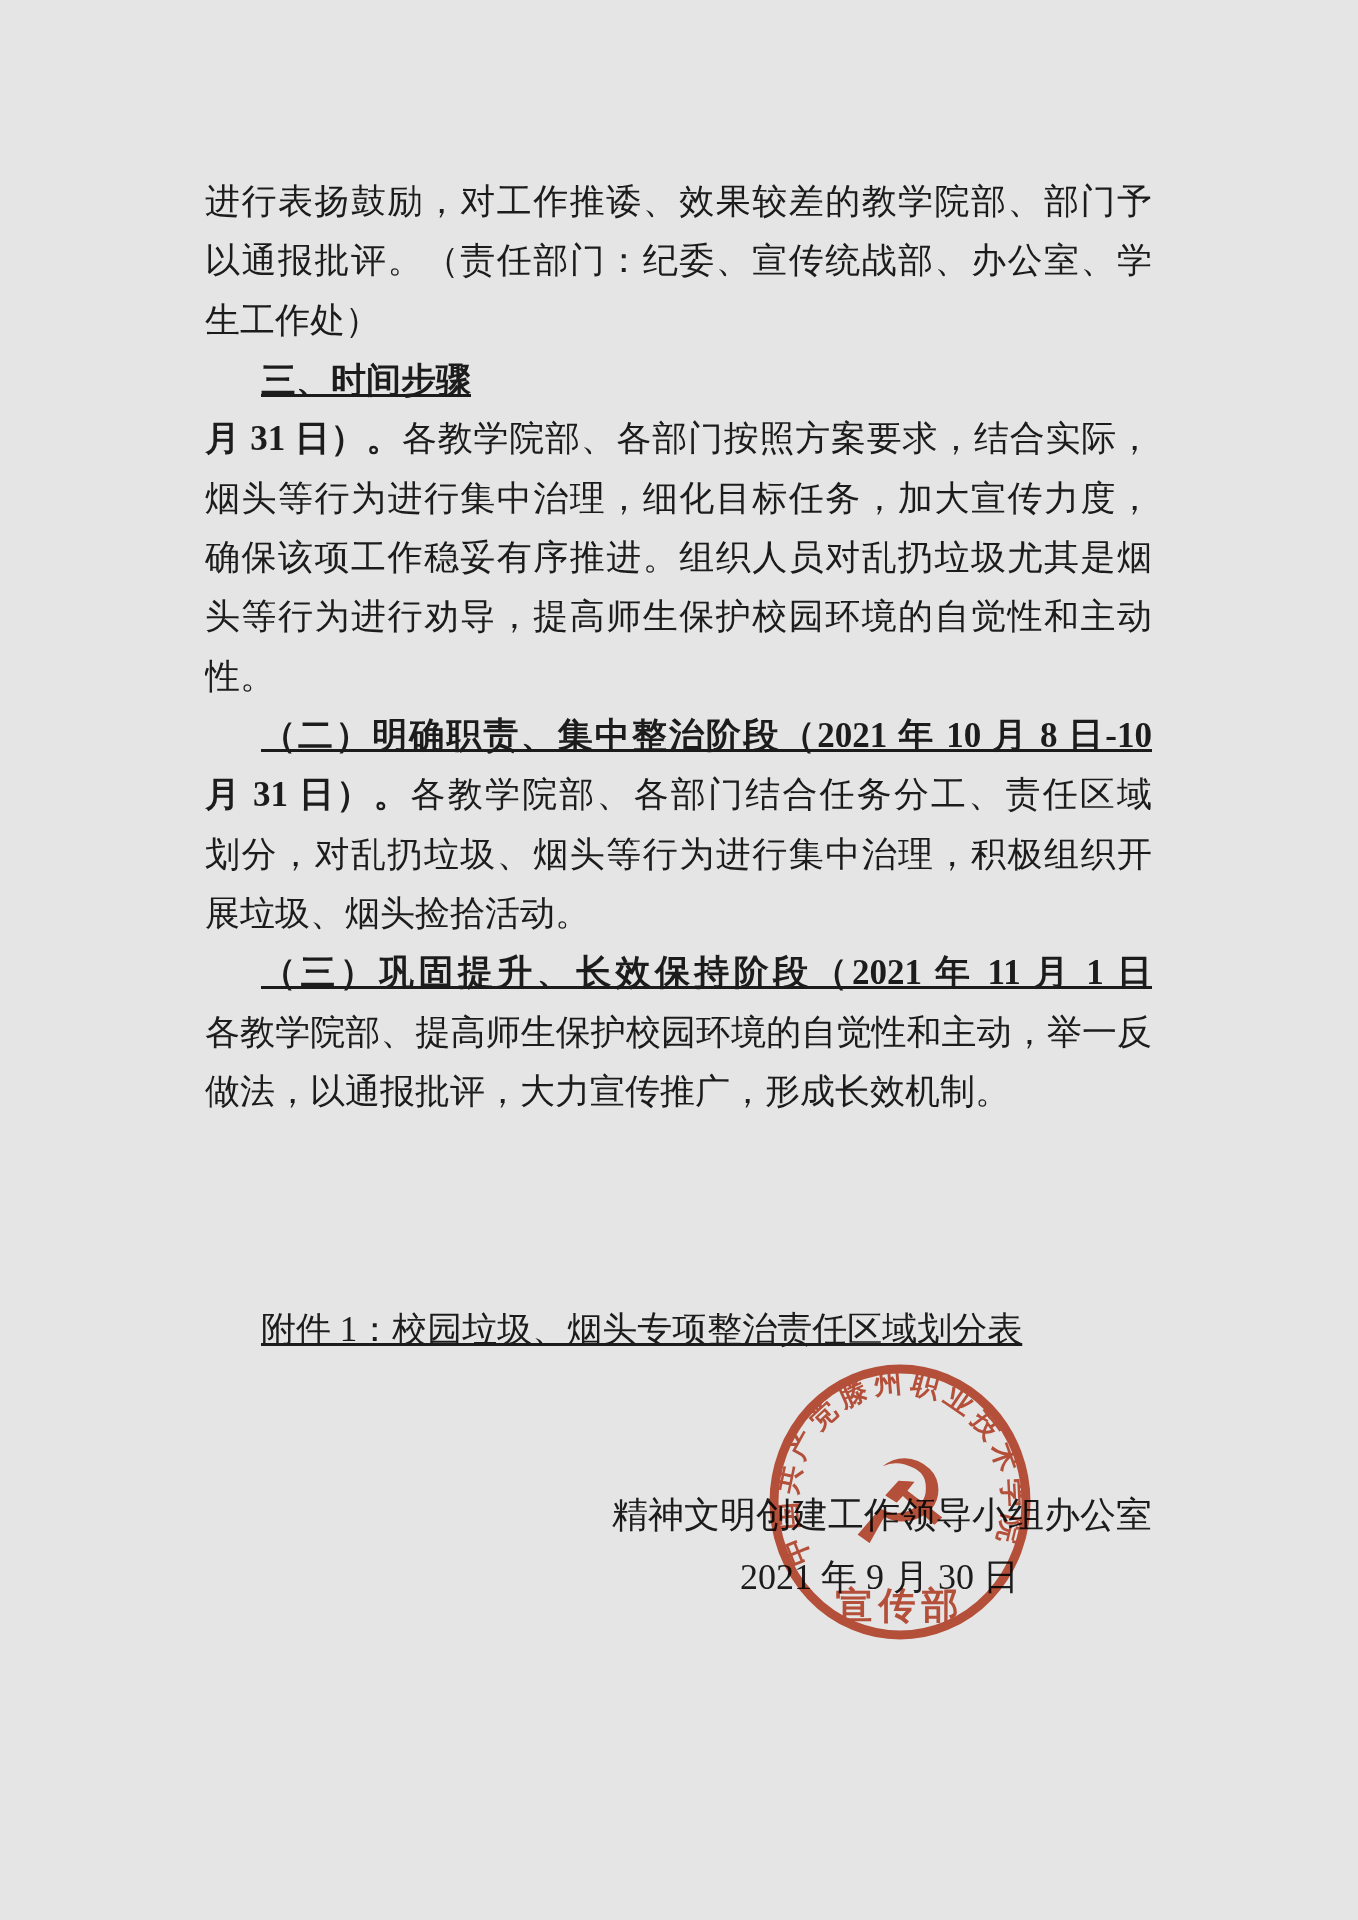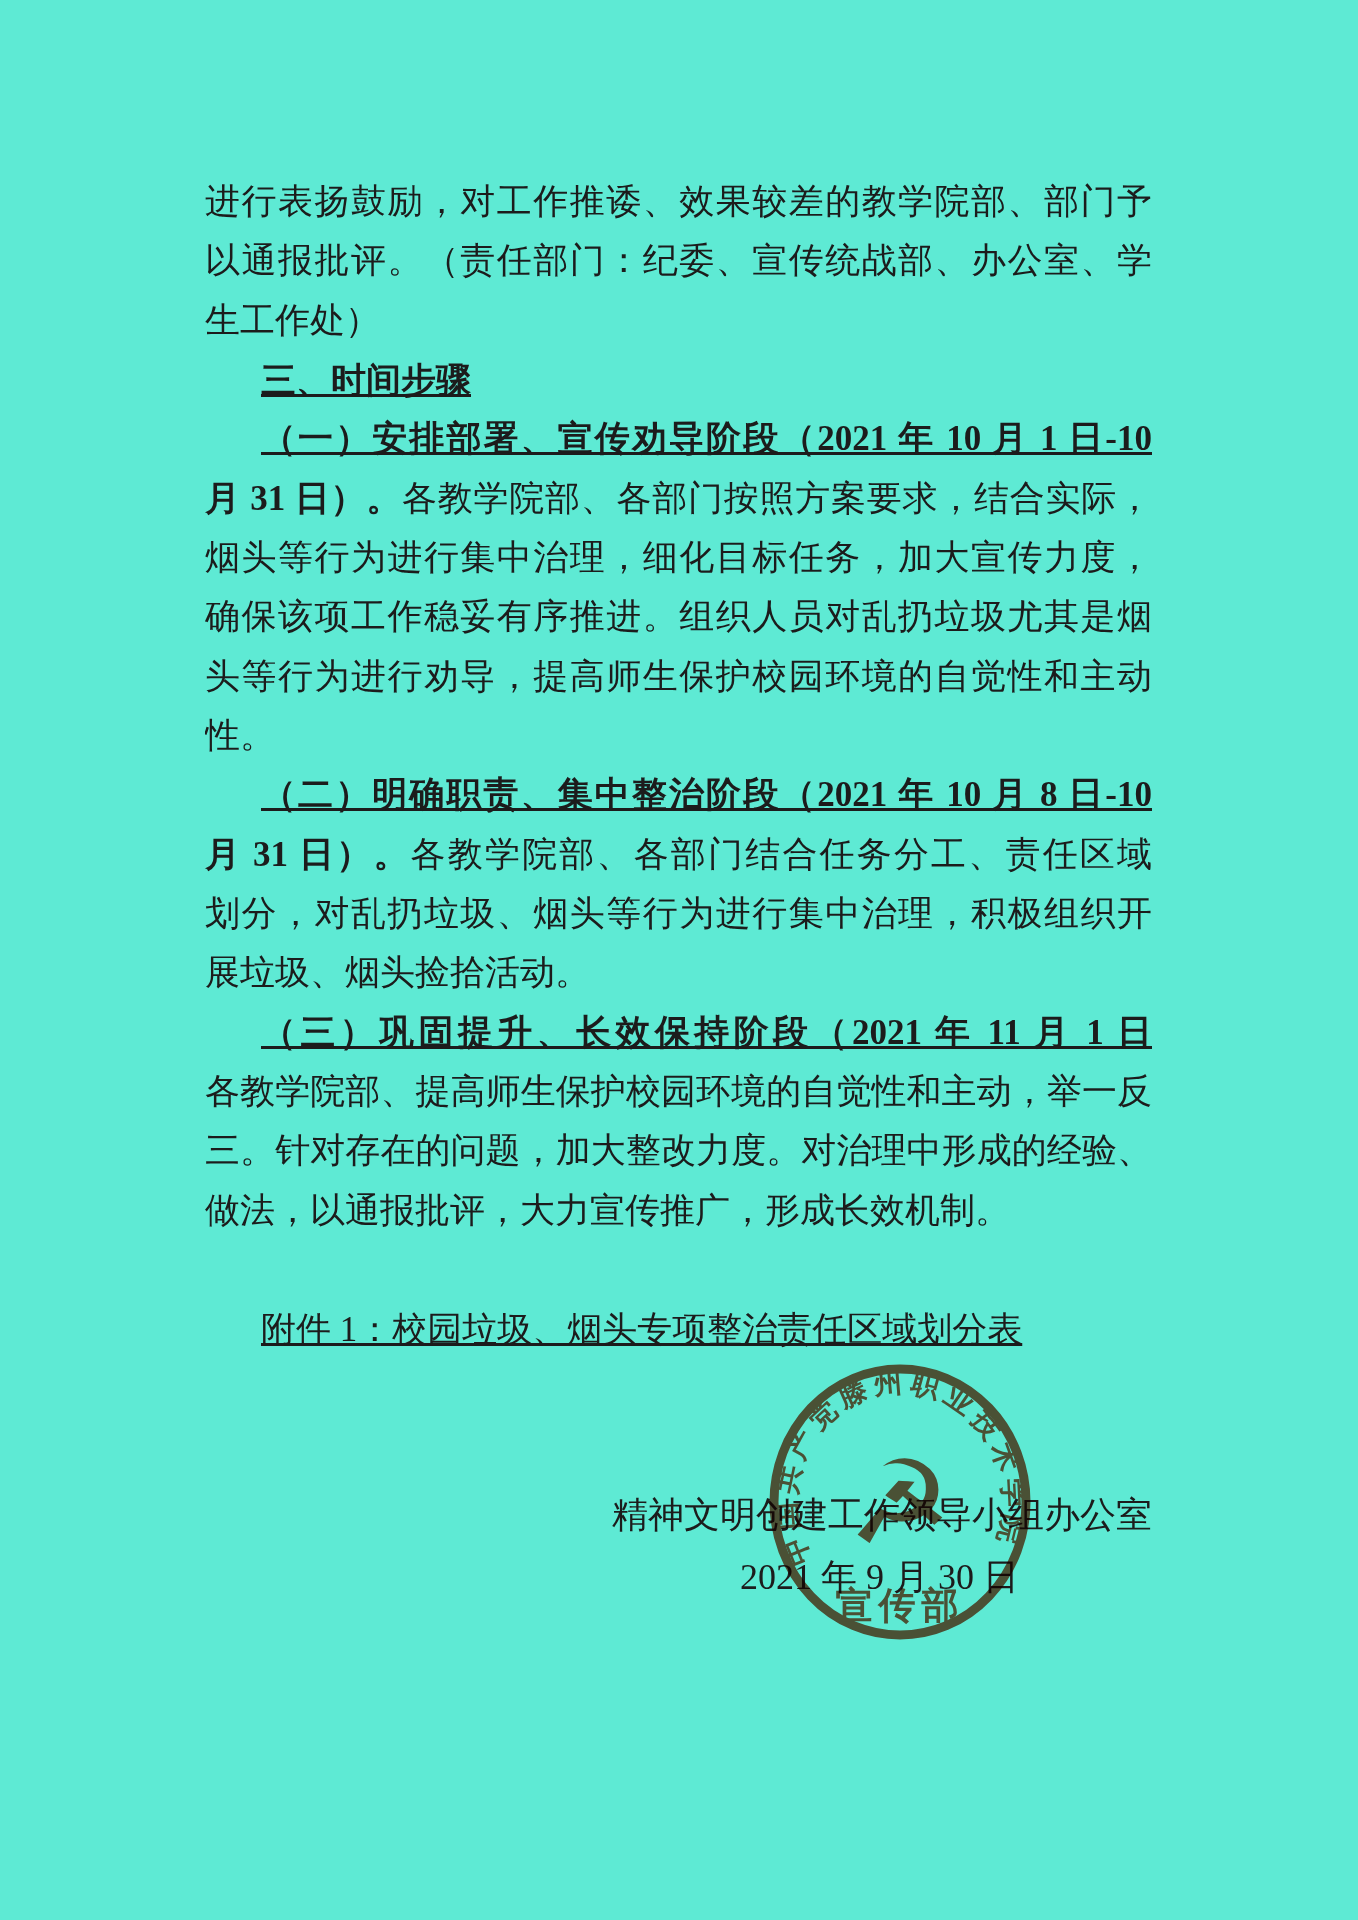--- a/index.html
+++ b/index.html
@@ -1,19 +1,19 @@
 <!DOCTYPE html>
 <html><head>
 <meta charset="utf-8">
 <style>
   html,body{margin:0;padding:0;background:#9a9a9a;}
   #page{
     position:relative;
     width:1358px;height:1920px;
-    background:#5eead4;
+    background:#e5e5e5;
     margin:0 auto;
     overflow:hidden;
     font-family:"Liberation Serif","DejaVu Serif",serif;
   }
   #body-text{
     position:absolute;
     left:205px;top:172px;width:947px;
   }
   .line{
     height:59.33px;
@@ -51,33 +51,31 @@
 </head>
 <body>
 
 <div id="page">
 
   <div id="body-text">
       <div class="line"><span class="n">进行表扬鼓励，对工作推诿、效果较差的教学院部、部门予</span></div>
       <div class="line"><span class="n">以通报批评。（责任部门：纪委、宣传统战部、办公室、学</span></div>
       <div class="line end"><span class="n">生工作处）</span></div>
       <div class="line end ind"><span class="h">三、时间步骤</span></div>
-      <div class="line ind"><span class="k">（一）安排部署、宣传劝导阶段（2021 年 10 月 1 日-10</span></div>
       <div class="line"><span class="k">月 31 日）。</span><span class="n">各教学院部、各部门按照方案要求，结合实际，</span></div>
       <div class="line"><span class="n">烟头等行为进行集中治理，细化目标任务，加大宣传力度，</span></div>
       <div class="line"><span class="n">确保该项工作稳妥有序推进。组织人员对乱扔垃圾尤其是烟</span></div>
       <div class="line"><span class="n">头等行为进行劝导，提高师生保护校园环境的自觉性和主动</span></div>
       <div class="line end"><span class="n">性。</span></div>
       <div class="line ind"><span class="k">（二）明确职责、集中整治阶段（2021 年 10 月 8 日-10</span></div>
       <div class="line"><span class="k">月 31 日）。</span><span class="n">各教学院部、各部门结合任务分工、责任区域</span></div>
       <div class="line"><span class="n">划分，对乱扔垃圾、烟头等行为进行集中治理，积极组织开</span></div>
       <div class="line end"><span class="n">展垃圾、烟头捡拾活动。</span></div>
       <div class="line ind"><span class="k">（三）巩固提升、长效保持阶段（2021 年 11 月 1 日后）。</span></div>
       <div class="line"><span class="n">各教学院部、提高师生保护校园环境的自觉性和主动，举一反</span></div>
-      <div class="line"><span class="n">三。针对存在的问题，加大整改力度。对治理中形成的经验、</span></div>
       <div class="line end"><span class="n">做法，以通报批评，大力宣传推广，形成长效机制。</span></div>
     </div>
 
   <div id="attachment-note" class="line end ind">附件 1：校园垃圾、烟头专项整治责任区域划分表</div>
 
   <div id="sig-office">精神文明创建工作领导小组办公室</div>
 
   <div id="sig-date">2021 年 9 月 30 日</div>
 
   <svg id="stamp" viewBox="0 0 280 284" xmlns="http://www.w3.org/2000/svg" style="color: rgb(197, 73, 47);">

